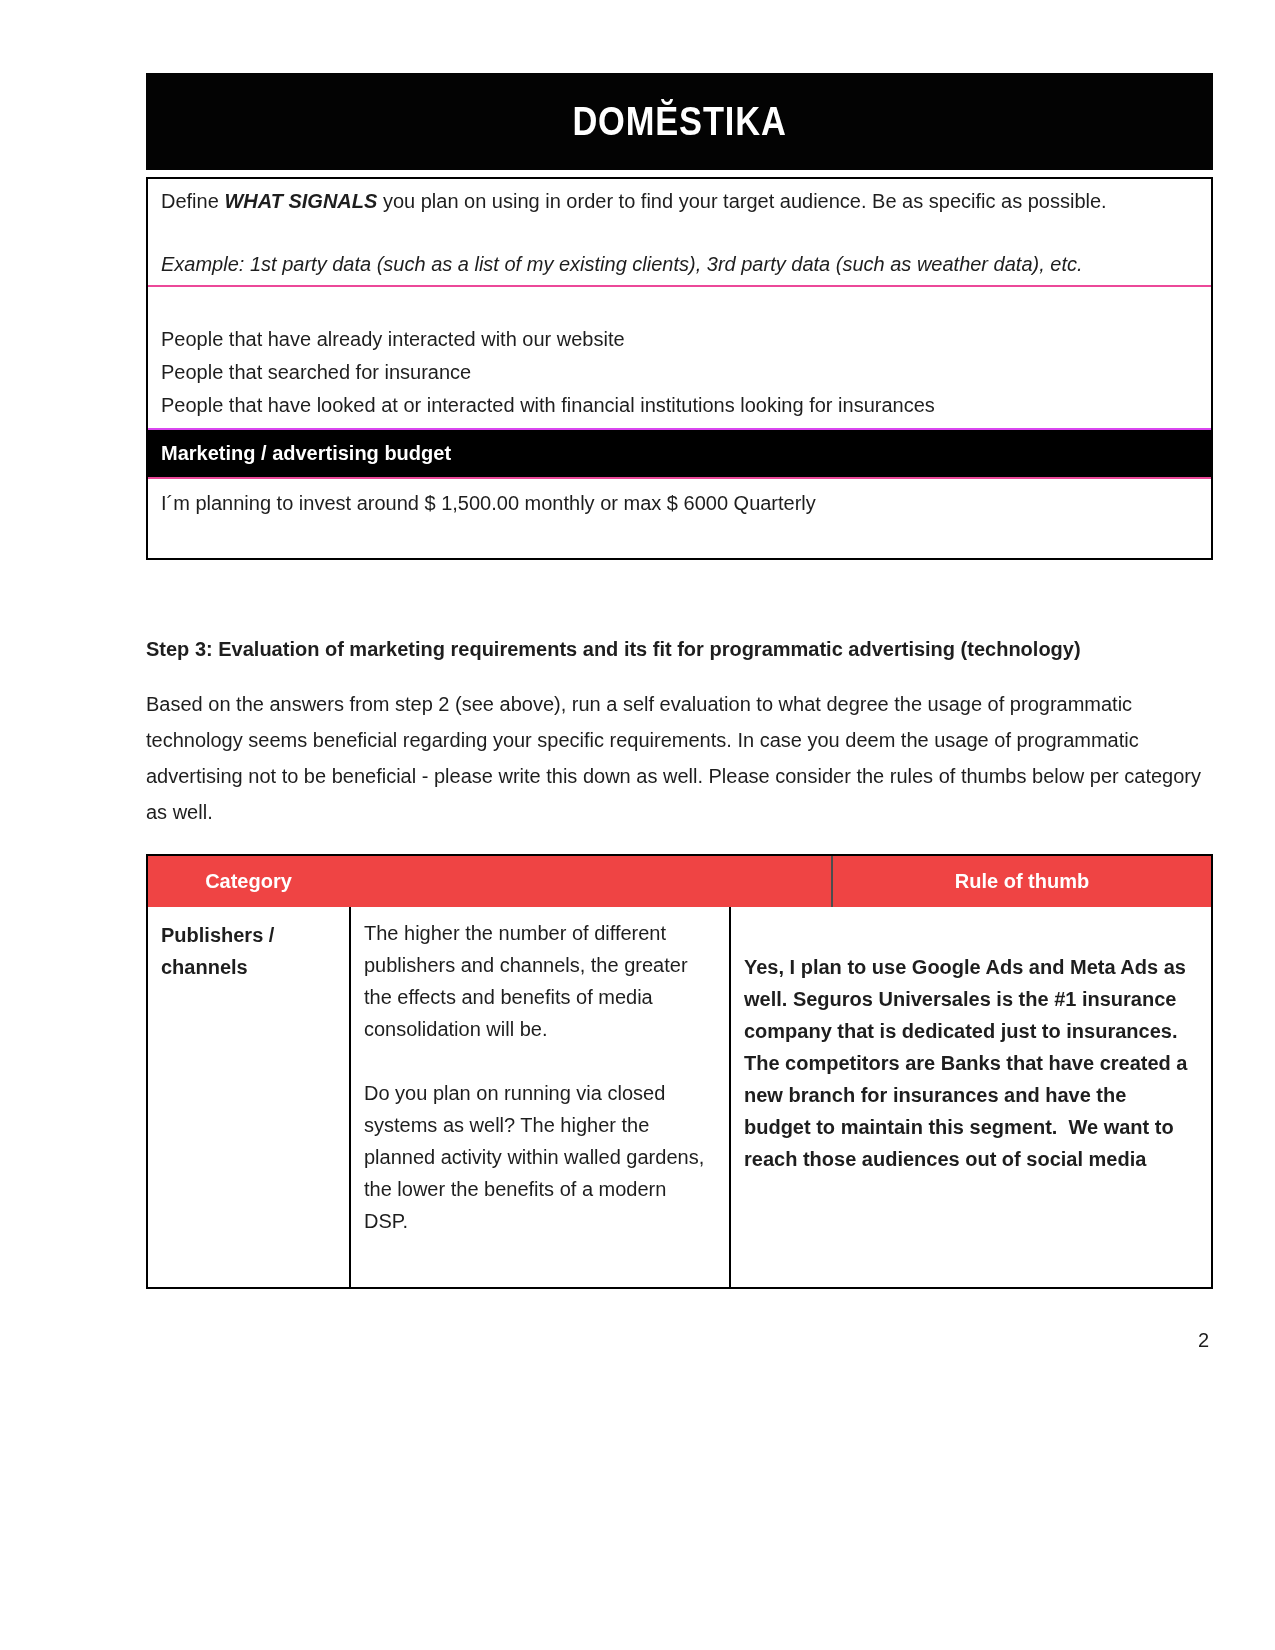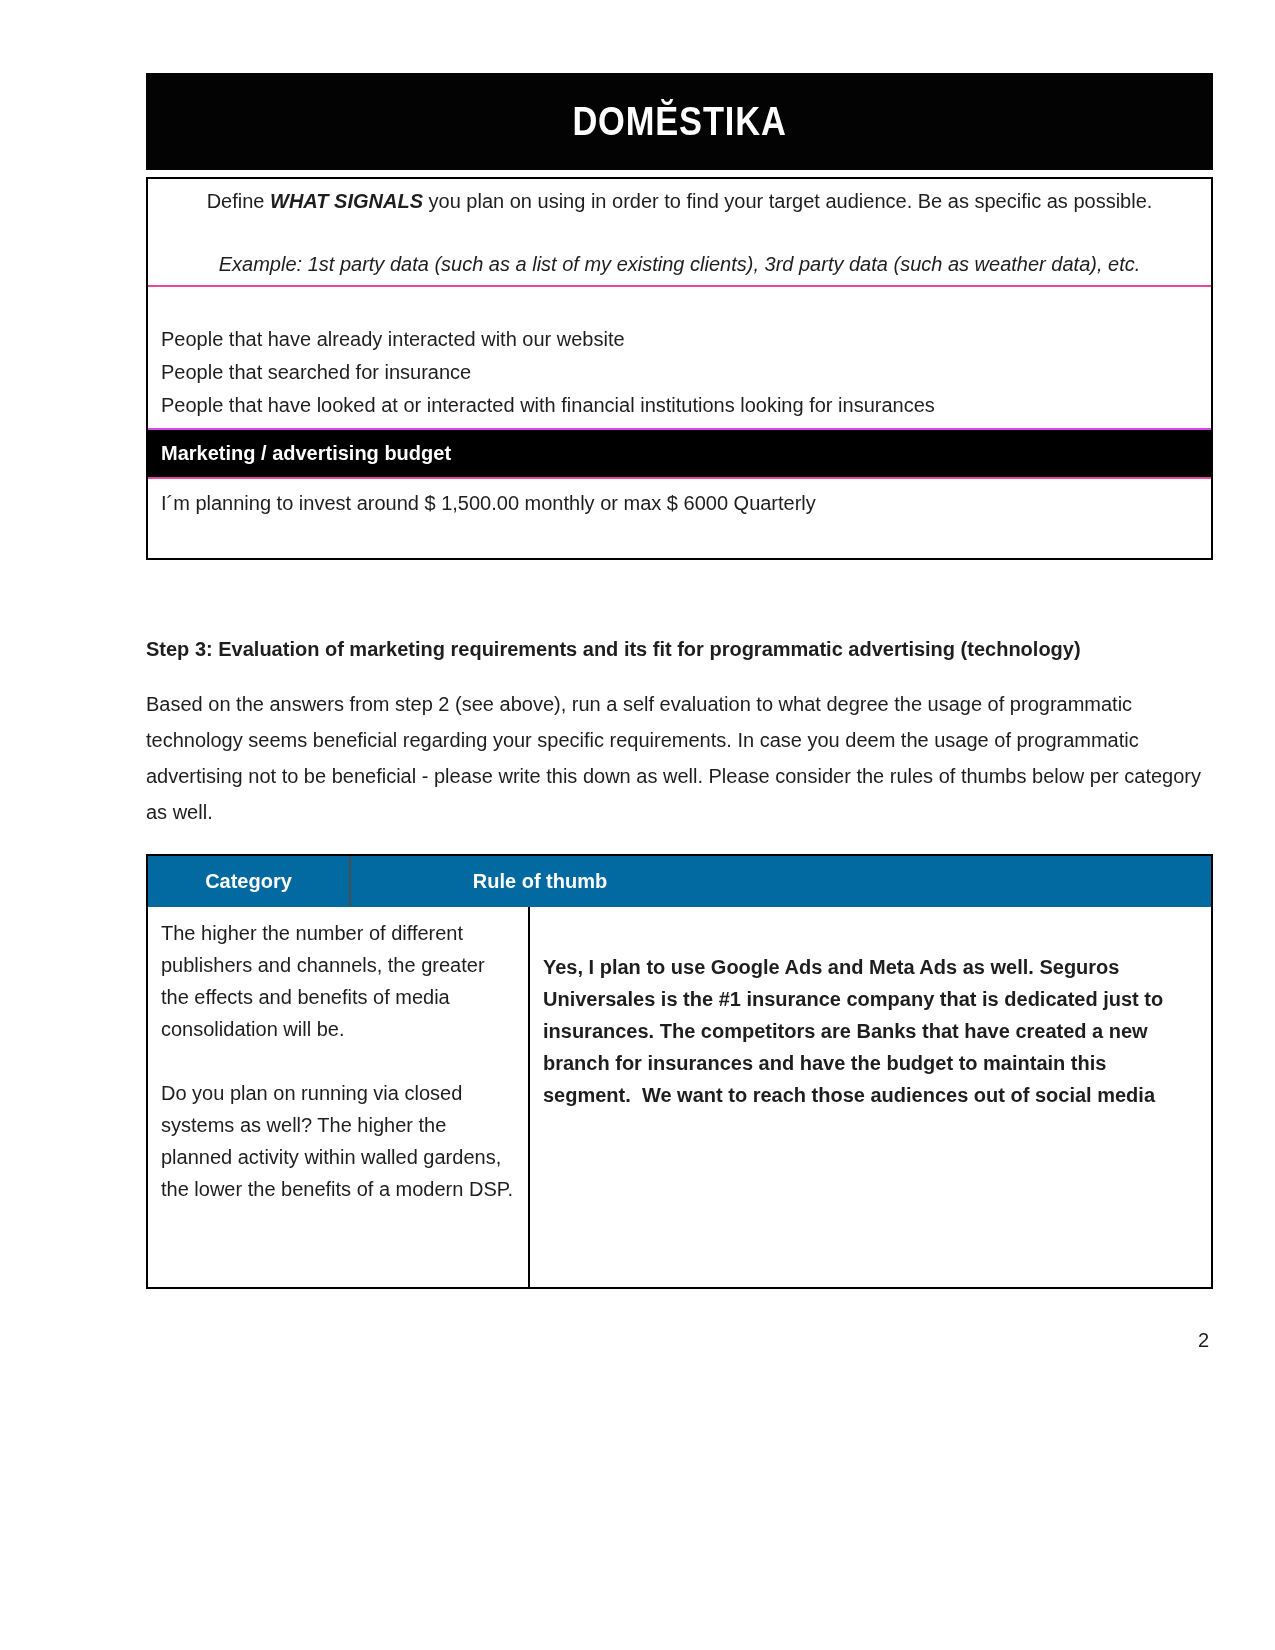--- a/index.html
+++ b/index.html
@@ -46,21 +46,21 @@
   .step-heading{
     font-size:20px;line-height:38px;font-weight:bold;
     margin:70px 0 0 0;
   }
   .intro{
     font-size:20px;line-height:36px;
     margin:18px 0 0 0;
   }
   
   .eval-table{margin-top:24px;border:2px solid #000;}
-  .thead{display:flex;background:#0369a1;color:#fff;}
+  .thead{display:flex;background:#ef4444;color:#fff;justify-content:space-between;}
   .th{
     font-size:20px;font-weight:bold;line-height:23px;
     padding:14px 8px;text-align:center;box-sizing:border-box;
   }
   .th + .th{border-left:2px solid #4d4d4d;}
   .tbody{display:flex;min-height:380px;}
   .td{
     font-size:20px;line-height:32px;
     padding:10px 13px;box-sizing:border-box;
   }
@@ -80,21 +80,21 @@
 <body>
 
 <div class="page">
 
   <div class="banner">
     <div class="logo">DOMĔSTIKA</div>
   </div>
 
   <div class="qa-table">
 
-    <div class="cell" style="border-top:none;text-align:center;">
+    <div class="cell" style="border-top:none;">
       <p class="spaced"><span>Define </span><span class="bi">WHAT SIGNALS</span><span> you plan on using in order to find your target audience. Be as specific as possible.</span></p>
       <p class="italic">Example: 1st party data (such as a list of my existing clients), 3rd party data (such as weather data), etc.</p>
     </div>
 
     <div class="cell answer pre">People that have already interacted with our website
 People that searched for insurance
 People that have looked at or interacted with financial institutions looking for insurances</div>
 
     <div class="hdr-black" style="border-top:2px solid #d946ef;">Marketing / advertising budget</div>
 
@@ -105,20 +105,21 @@
   <div class="step-heading">Step 3: Evaluation of marketing requirements and its fit for programmatic advertising (technology)</div>
 
   <p class="intro">Based on the answers from step 2 (see above), run a self evaluation to what degree the usage of programmatic technology seems beneficial regarding your specific requirements. In case you deem the usage of programmatic advertising not to be beneficial - please write this down as well. Please consider the rules of thumbs below per category as well.</p>
 
   <div class="eval-table">
     <div class="thead">
       <div class="th c1">Category</div>
       <div class="th c2">Rule of thumb</div>
     </div>
     <div class="tbody">
+      <div class="td c1 cat">Publishers / channels</div>
       <div class="td c2 pre">The higher the number of different publishers and channels, the greater the effects and benefits of media consolidation will be.
 
 Do you plan on running via closed systems as well? The higher the planned activity within walled gardens, the lower the benefits of a modern DSP.</div>
       <div class="td c3 eval pre">Yes, I plan to use Google Ads and Meta Ads as well. Seguros Universales is the #1 insurance company that is dedicated just to insurances. The competitors are Banks that have created a new branch for insurances and have the budget to maintain this segment.  We want to reach those audiences out of social media</div>
     </div>
   </div>
 
   <div class="pagenum">2</div>
 
 </div>

